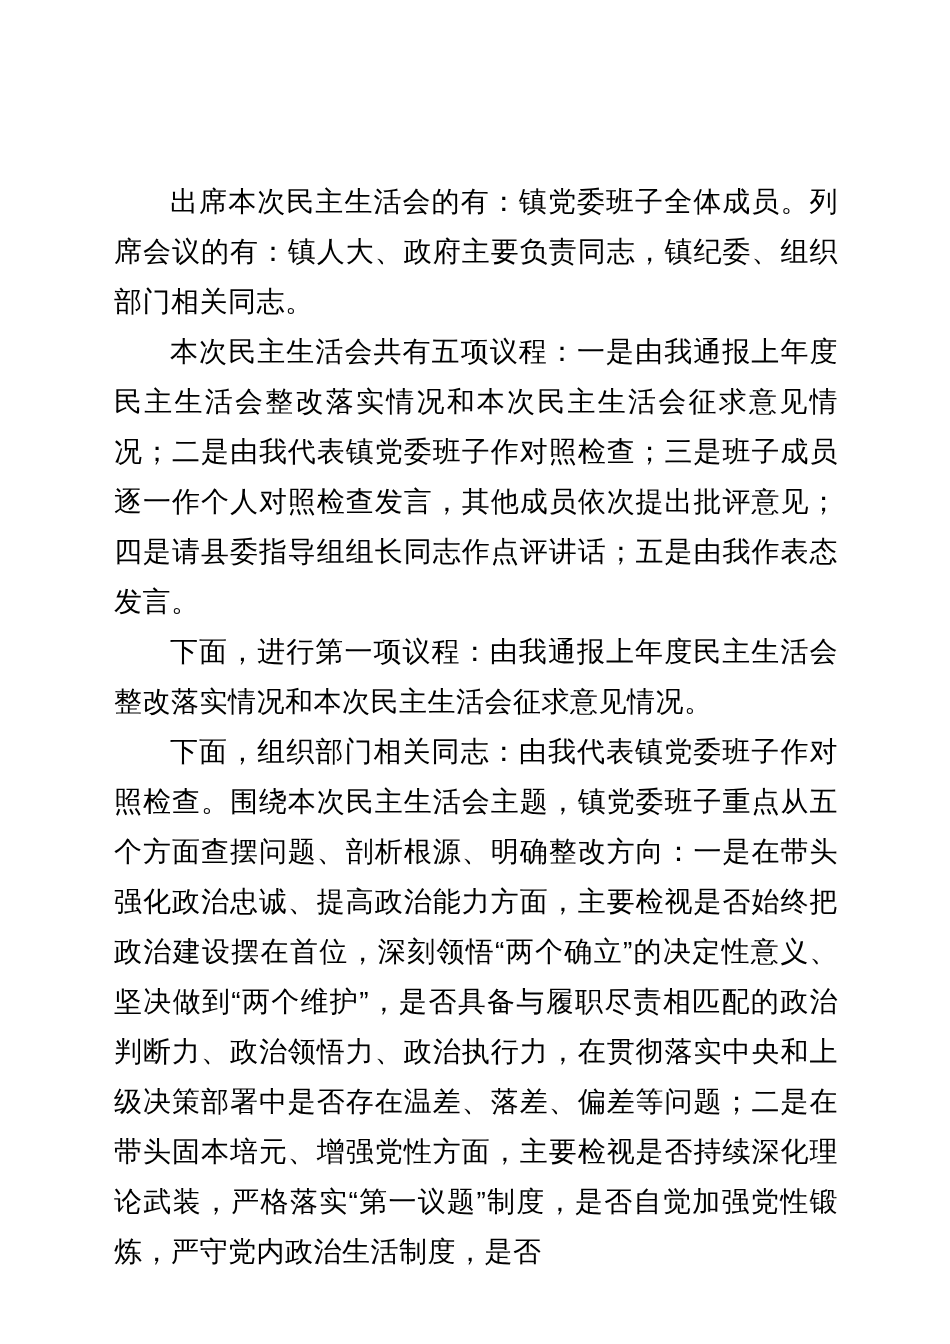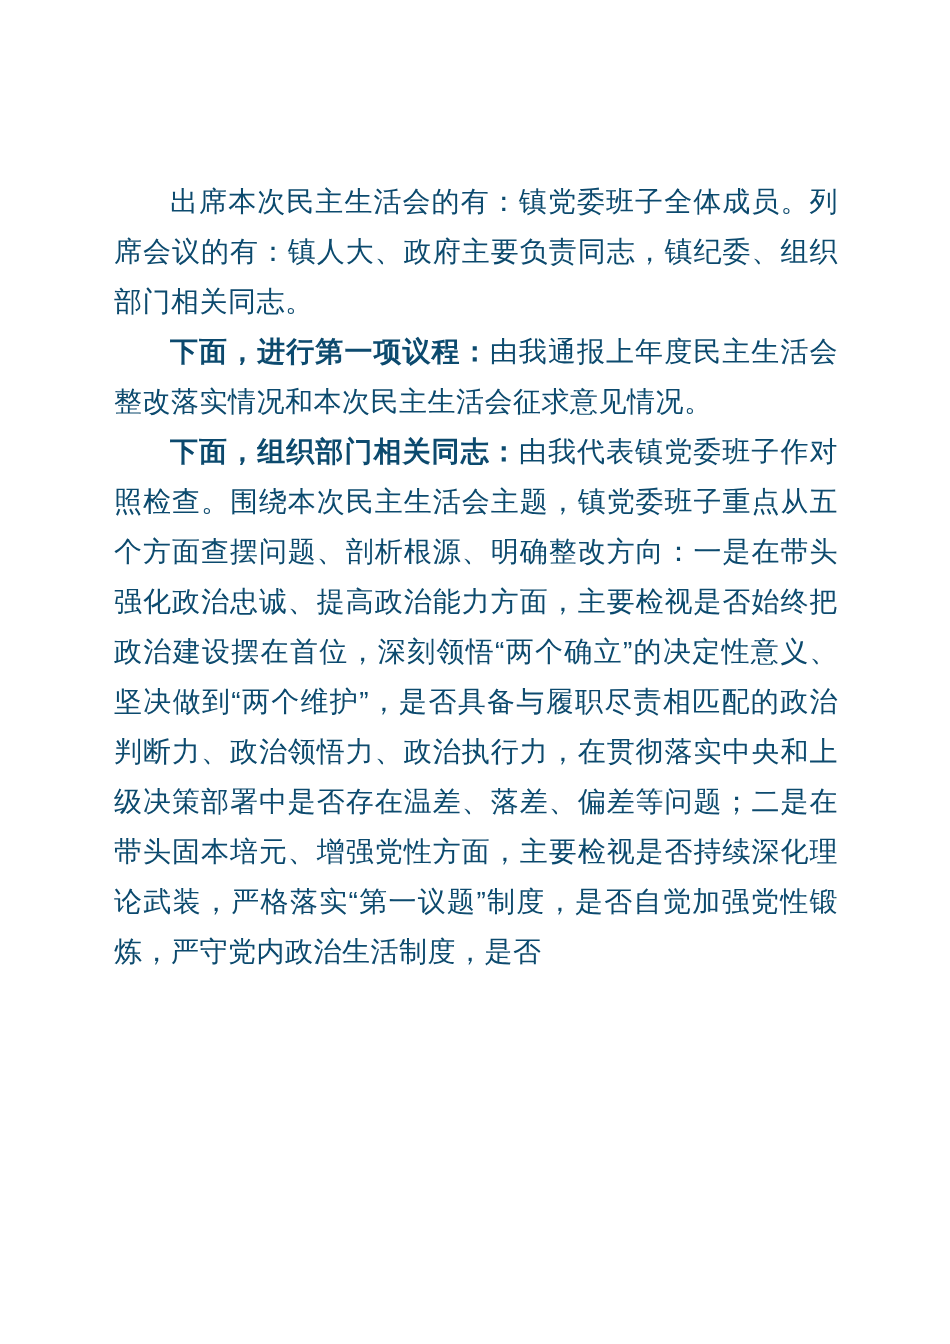--- a/index.html
+++ b/index.html
@@ -10,41 +10,42 @@
   .page {
     position: relative;
     width: 950px;
     height: 1344px;
     background: #ffffff;
     box-sizing: border-box;
     padding: 177px 112px 0 114px;
     font-family: "Liberation Sans", sans-serif;
     font-size: 28px;
     line-height: 50px;
-    color: #0c4a6e;
+    color: #000000;
     overflow: hidden;
   }
   .page p {
     margin: 0;
     padding: 0;
     text-align: justify;
     text-justify: inter-ideograph;
     text-indent: 2em;
     letter-spacing: 0.5px;
   }
   .page p .lead {
-    font-weight: 700;
+    font-weight: 400;
   }
   .page p .body-text {
     font-weight: 400;
   }
 </style>
 </head>
 <body>
 
 <div class="page">
   <p><span class="body-text">出席本次民主生活会的有：镇党委班子全体成员。列席会议的有：镇人大、政府主要负责同志，镇纪委、组织部门相关同志。</span></p>
 
+  <p><span class="body-text">本次民主生活会共有五项议程：一是由我通报上年度民主生活会整改落实情况和本次民主生活会征求意见情况；二是由我代表镇党委班子作对照检查；三是班子成员逐一作个人对照检查发言，其他成员依次提出批评意见；四是请县委指导组组长同志作点评讲话；五是由我作表态发言。</span></p>
 
   <p><span class="lead">下面，进行第一项议程：</span><span class="body-text">由我通报上年度民主生活会整改落实情况和本次民主生活会征求意见情况。</span></p>
 
   <p><span class="lead">下面，组织部门相关同志：</span><span class="body-text">由我代表镇党委班子作对照检查。围绕本次民主生活会主题，镇党委班子重点从五个方面查摆问题、剖析根源、明确整改方向：一是在带头强化政治忠诚、提高政治能力方面，主要检视是否始终把政治建设摆在首位，深刻领悟“两个确立”的决定性意义、坚决做到“两个维护”，是否具备与履职尽责相匹配的政治判断力、政治领悟力、政治执行力，在贯彻落实中央和上级决策部署中是否存在温差、落差、偏差等问题；二是在带头固本培元、增强党性方面，主要检视是否持续深化理论武装，严格落实“第一议题”制度，是否自觉加强党性锻炼，严守党内政治生活制度，是否</span></p>
 </div>
 
 </body></html>

